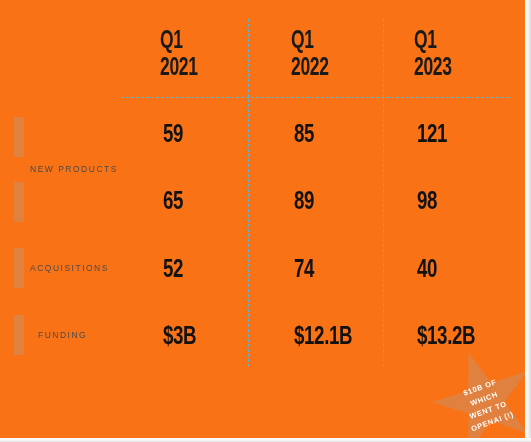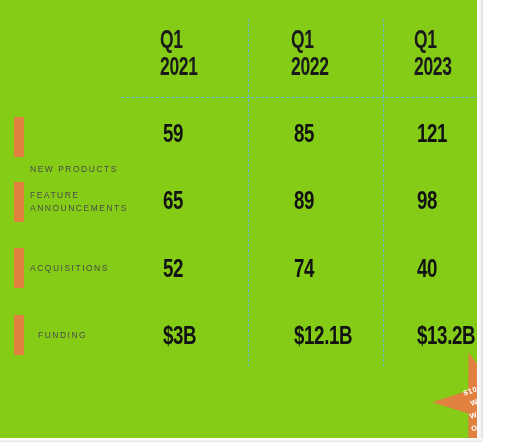--- a/index.html
+++ b/index.html
@@ -2,23 +2,23 @@
 <html><head>
 <meta charset="utf-8">
 <style>
   html, body {
     margin: 0;
     padding: 0;
     background: #ffffff;
   }
   #page {
     position: relative;
-    width: 483px;
+    width: 531px;
     height: 442px;
-    background: #84cc16;
+    background: #f97316;
     overflow: hidden;
     font-family: "Liberation Sans", sans-serif;
     -webkit-font-smoothing: antialiased;
   }
   
   .edge-right {
     position: absolute;
     top: 0;
     right: 0;
     width: 6px;
@@ -150,22 +150,20 @@
     <span class="ln">2023</span>
   </div>
 
   <div class="marker" style="top:117px;height:40px;"></div>
   <div class="row-label" style="top:127px;margin-top:36px;">NEW PRODUCTS</div>
   <div class="cell c1" style="top:119px;">59</div>
   <div class="cell c2" style="top:119px;">85</div>
   <div class="cell c3" style="top:119px;">121</div>
 
   <div class="marker" style="top:182px;height:40px;"></div>
-  <div class="row-label" style="top:189px;">FEATURE
-ANNOUNCEMENTS</div>
   <div class="cell c1" style="top:186px;">65</div>
   <div class="cell c2" style="top:186px;">89</div>
   <div class="cell c3" style="top:186px;">98</div>
 
   <div class="marker" style="top:248px;height:40px;"></div>
   <div class="row-label" style="top:262px;">ACQUISITIONS</div>
   <div class="cell c1" style="top:254px;">52</div>
   <div class="cell c2" style="top:254px;">74</div>
   <div class="cell c3" style="top:254px;">40</div>
 

